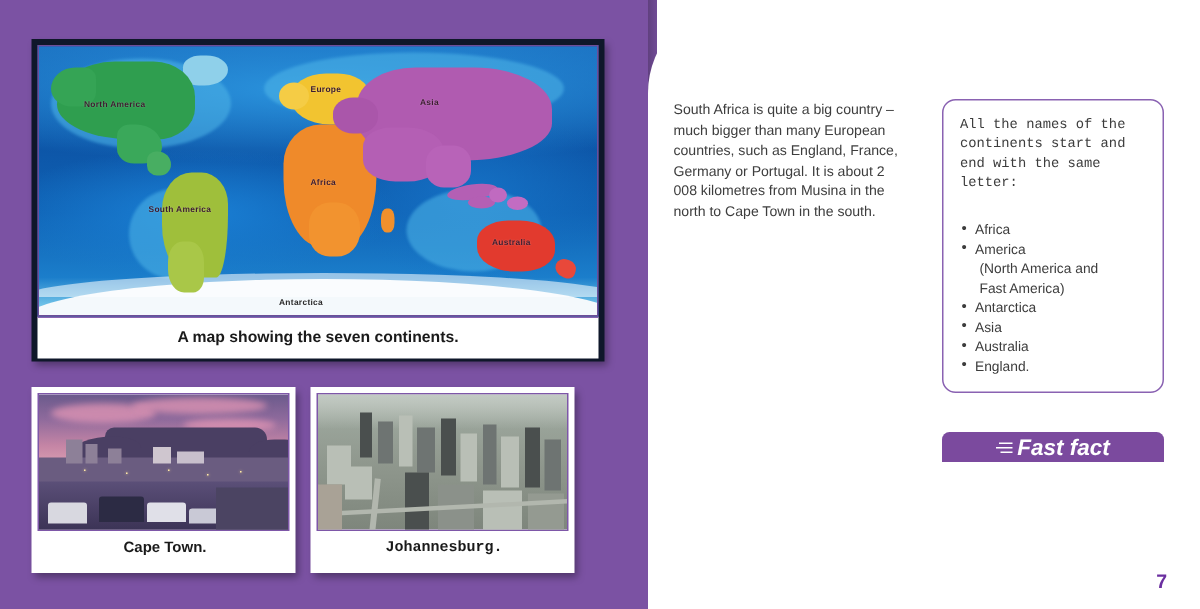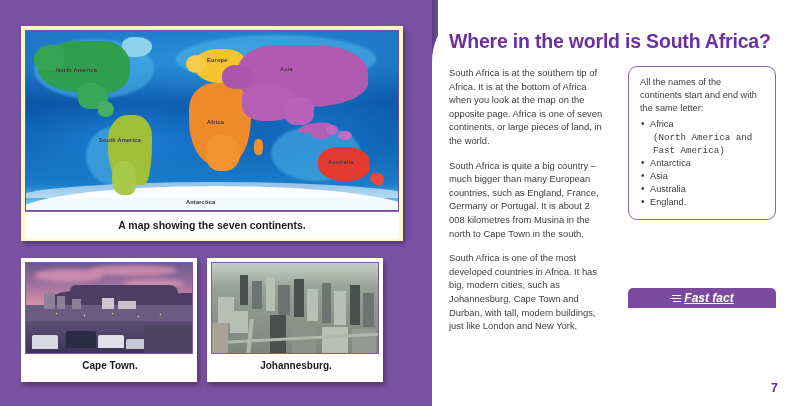--- a/index.html
+++ b/index.html
@@ -6,21 +6,21 @@
   body{width:800px;height:406px;overflow:hidden;font-family:"Liberation Sans",sans-serif;}
 
   #page{position:relative;width:800px;height:406px;background:#ffffff;overflow:hidden;}
 
   
   .left-page{position:absolute;left:0;top:0;width:438px;height:406px;background:#7b52a3;overflow:hidden;}
   .spread-shadow{position:absolute;left:432px;top:0;width:10px;height:406px;
       background:linear-gradient(to right,rgba(0,0,0,.22),rgba(0,0,0,0));}
 
   
-  .map-frame{position:absolute;left:21px;top:26px;width:382px;height:215px;background:#fef9c3;
+  .map-frame{position:absolute;left:21px;top:26px;width:382px;height:215px;background:#0f172a;
       box-shadow:2px 3px 5px rgba(0,0,0,.35);padding:4px 4px 0 4px;box-sizing:border-box;}
   .map-img{position:relative;width:374px;height:181px;overflow:hidden;
       background:#1060b8;border:1px solid #6e4e98;box-sizing:border-box;}
   .map-caption{width:374px;height:27px;line-height:27px;text-align:center;
       font-size:10.5px;font-weight:bold;color:#1a1a1a;background:#ffffff;
       border-top:1px solid #8a63b0;}
 
   
   .ocean{position:absolute;inset:0;
      background:
@@ -75,31 +75,31 @@
   .dyk-head{height:25px;background:#6b3b8e;border-radius:7px 7px 0 0;position:relative;}
   .dyk-head .title{position:absolute;left:46px;top:6px;font-size:10px;font-weight:bold;color:#ffffff;}
   .info-icon{position:absolute;left:6px;top:-4px;width:29px;height:29px;border-radius:50%;
       background:#ffffff;display:flex;align-items:center;justify-content:center;}
   .info-icon .ring{width:23px;height:23px;border-radius:50%;background:#8e56b4;
       display:flex;align-items:center;justify-content:center;}
   .info-icon .glyph{width:10px;height:14px;position:relative;}
   .info-icon .glyph .dot{position:absolute;left:2.5px;top:0;width:5px;height:4px;border-radius:50%;background:#ffffff;}
   .info-icon .glyph .stem{position:absolute;left:2.5px;top:5px;width:5px;height:9px;border-radius:2.5px;background:#ffffff;}
   .dyk-body{padding:9px 10px 10px 11px;font-size:9.2px;line-height:13px;color:#3d3d3d;}
-  .dyk-body .lead{margin:0 0 3px 0;}
+  .dyk-body .lead{margin:0 0 19px 0;font-family:Liberation Mono, monospace;}
   .dyk-list{margin:0;padding:0;list-style:none;}
   .dyk-list li{position:relative;padding-left:10px;}
   .dyk-list li.bul:before{content:"•";position:absolute;left:1px;top:-1px;font-size:10px;color:#3d3d3d;}
-  .dyk-list li.sub{padding-left:13px;font-family:Liberation Mono, monospace;}
+  .dyk-list li.sub{padding-left:13px;}
 
   
   .ff{position:absolute;left:196px;top:288px;width:148px;box-sizing:border-box;}
   .ff-head{height:20px;background:#7b4a9e;border-radius:5px 5px 0 0;
       display:flex;align-items:center;justify-content:center;gap:3px;}
-  .ff-head .label{font-size:12px;font-weight:bold;font-style:italic;color:#ffffff;text-decoration:underline;}
+  .ff-head .label{font-size:15px;font-weight:bold;font-style:italic;color:#ffffff;}
   .speed-icon{display:inline-block;width:11px;height:9px;position:relative;}
   .speed-icon i{position:absolute;height:1.4px;background:#ffffff;display:block;}
   .speed-icon i:nth-child(1){top:1px;left:2px;width:9px;}
   .speed-icon i:nth-child(2){top:4px;left:0px;width:11px;}
   .speed-icon i:nth-child(3){top:7px;left:3px;width:8px;}
   .ff-body{border:1.6px dashed #8a62b2;border-top:none;border-radius:0 0 7px 7px;
       background:#ffffff;padding:7px 8px 9px;text-align:center;
       font-size:9.4px;line-height:13px;color:#3d3d3d;}
 
   .page-num{position:absolute;right:22px;bottom:11px;font-size:13px;font-weight:bold;color:#6b2fa0;}
@@ -194,21 +194,21 @@
         <div class="ct-light" style="left:134px;top:51px;"></div>
         <div class="ct-boat" style="left:6px;top:72px;width:26px;height:14px;"></div>
         <div class="ct-boat" style="left:40px;top:68px;width:30px;height:17px;background:#2c2b44;"></div>
         <div class="ct-boat" style="left:72px;top:72px;width:26px;height:13px;background:#e0e0e8;"></div>
         <div class="ct-boat" style="left:100px;top:76px;width:20px;height:10px;background:#c9c9d6;"></div>
         <div style="position:absolute;left:118px;top:62px;width:50px;height:30px;background:#4b4462;"></div>
       </div>
       <div class="photo-caption">Cape Town.</div>
     </div>
 
-    <div class="photo-frame" style="left:207px;top:258px;width:176px;height:124px;">
+    <div class="photo-frame" style="left:207px;top:258px;width:176px;height:124px;font-family:Liberation Mono, monospace;">
       <div class="photo-inner" style="width:168px;height:92px;">
         <div class="jb-base"></div>
         <div class="jb-haze"></div>
         <div class="jb-tower dk" style="left:28px;top:12px;width:8px;height:30px;"></div>
         <div class="jb-tower" style="left:40px;top:18px;width:10px;height:28px;"></div>
         <div class="jb-tower lt" style="left:54px;top:14px;width:9px;height:34px;"></div>
         <div class="jb-tower" style="left:66px;top:22px;width:12px;height:30px;"></div>
         <div class="jb-tower dk" style="left:82px;top:16px;width:10px;height:38px;"></div>
         <div class="jb-tower lt" style="left:95px;top:26px;width:11px;height:32px;"></div>
         <div class="jb-tower" style="left:110px;top:20px;width:9px;height:40px;"></div>
@@ -226,33 +226,31 @@
         <div class="jb-tower" style="left:0px;top:60px;width:16px;height:32px;background:#a9a296;"></div>
       </div>
       <div class="photo-caption">Johannesburg.</div>
     </div>
 
     <div class="spread-shadow"></div>
   </div>
 
   <div class="right-page">
 
-    <div class="headline">Where in the world is South Africa?</div>
 
     <div class="body-col">
-      <p>South Africa is at the southern tip of Africa.  It is at the bottom of Africa when you look at the map on the opposite page.  Africa is one of seven continents, or large pieces of land, in the world.</p>
       <p>South Africa is quite a big country – much bigger than many European countries, such as England, France, Germany or Portugal.  It is about 2 008 kilometres from Musina in the north to Cape Town in the south.</p>
-      <p>South Africa is one of the most developed countries in Africa.  It has big, modern cities, such as Johannesburg, Cape Town and Durban, with tall, modern buildings, just like London and New York.</p>
     </div>
 
     <div class="dyk">
       <div class="dyk-body">
         <p class="lead">All the names of the continents start and end with the same letter:</p>
         <ul class="dyk-list">
           <li class="bul">Africa</li>
+          <li class="bul">America</li>
           <li class="sub">(North America and</li>
           <li class="sub">Fast America)</li>
           <li class="bul">Antarctica</li>
           <li class="bul">Asia</li>
           <li class="bul">Australia</li>
           <li class="bul">England.</li>
         </ul>
       </div>
     </div>
 

